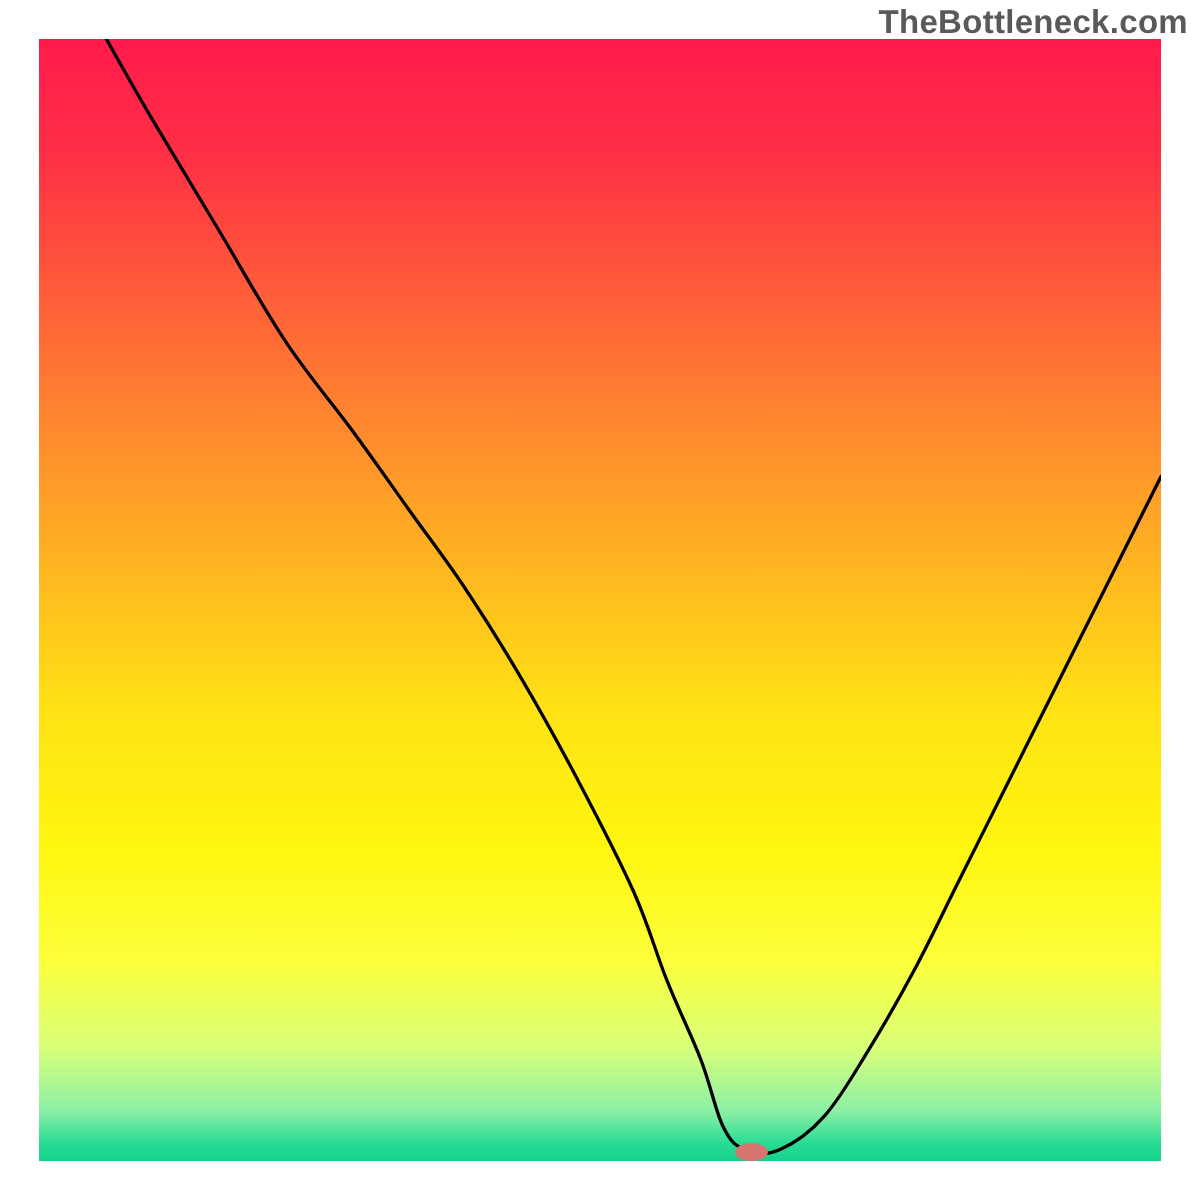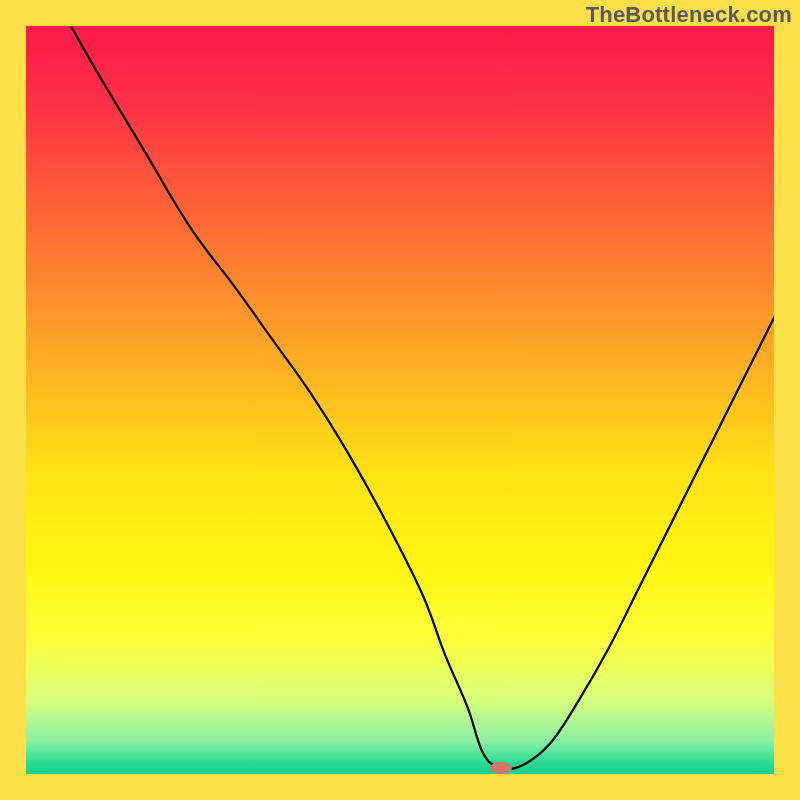--- a/index.html
+++ b/index.html
@@ -8,21 +8,21 @@
     width: 800px;
     height: 800px;
     background: #000;
     overflow: hidden;
     font-family: Arial, Helvetica, sans-serif;
   }
   .frame {
     position: relative;
     width: 800px;
     height: 800px;
-    background: #fde047;
+    background: #ffffff;
   }
   .attribution {
     position: absolute;
     top: 2px;
     right: 8px;
     color: #595959;
     font-size: 22px;
     font-weight: bold;
     letter-spacing: 0.2px;
     z-index: 10;

